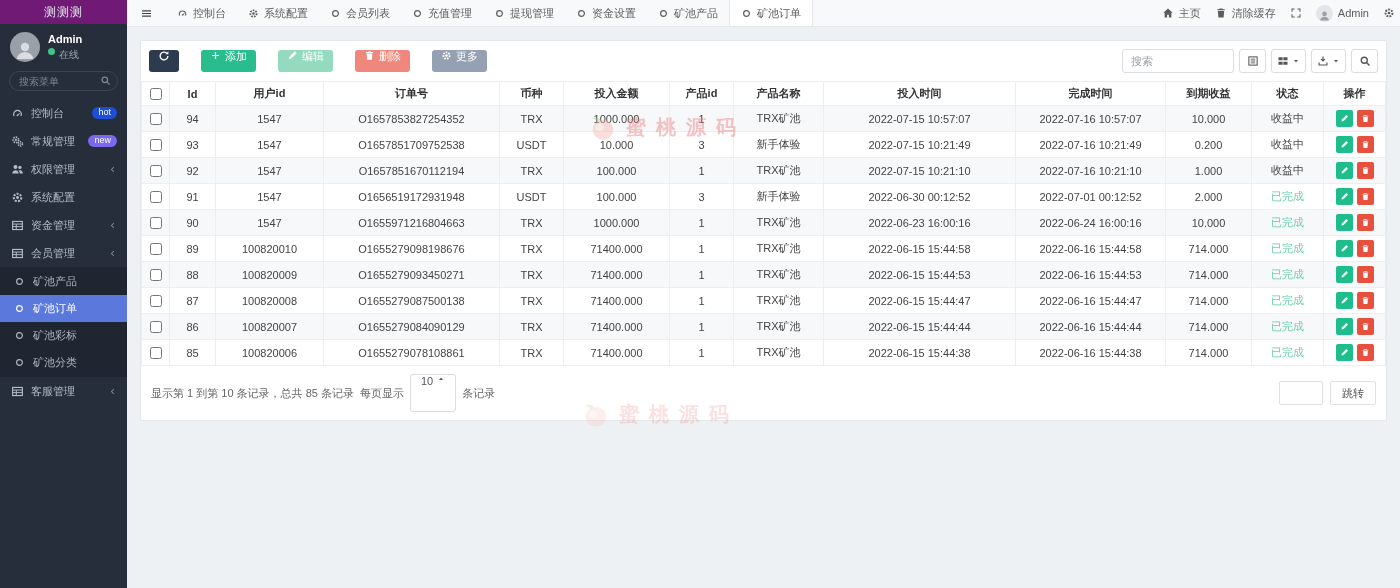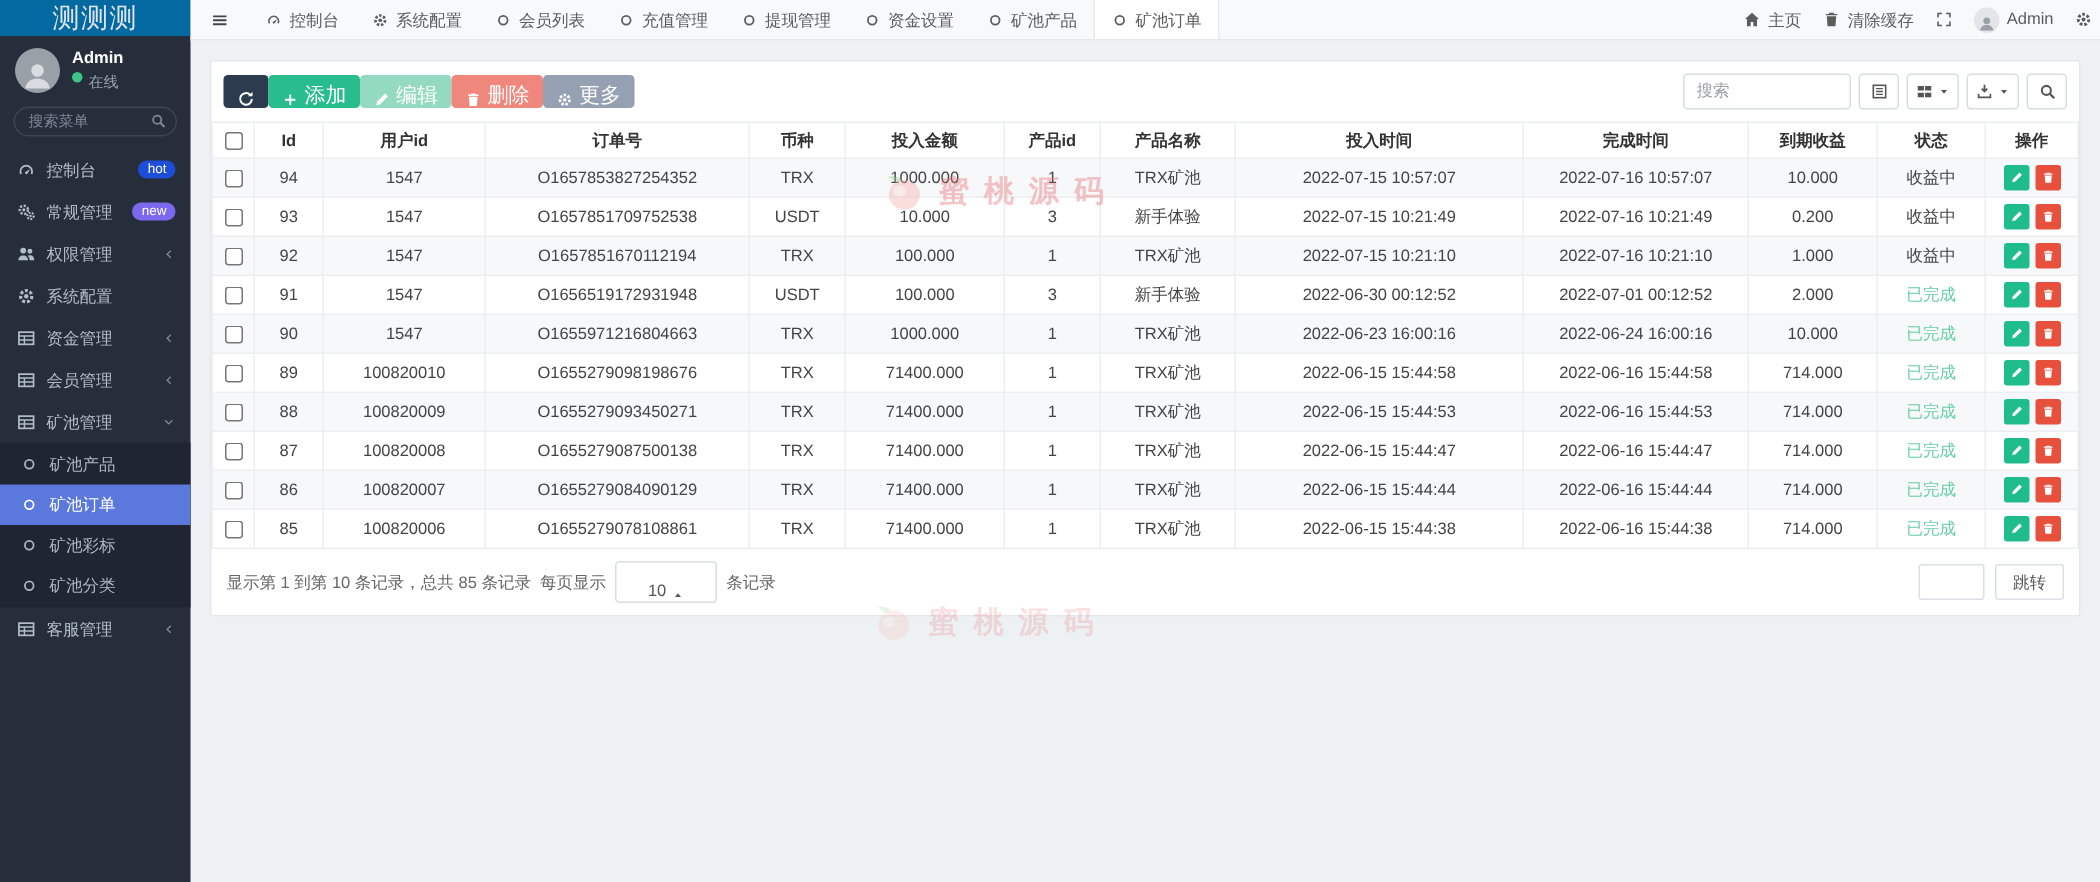--- a/index.html
+++ b/index.html
@@ -1,20 +1,20 @@
 <!DOCTYPE html>
 <html style="--accent: #5b78dd; --online: #3ec487; --c-refresh: #2c3b4e; --c-add: #29bd8e; --c-edit: #93dac1; --c-del: #f0877c; --c-more: #95a1b2; --status-done: #67cfa6; --pg-active: #2d3e50; --wm: #e9747a;"><head>
 <meta charset="utf-8">
 <style>
 *{margin:0;padding:0;box-sizing:border-box}
 html,body{width:1400px;height:588px;overflow:hidden}
 body{font-family:"Liberation Sans","DejaVu Sans",sans-serif;font-size:11px;background:#eef1f4;display:flex;color:#444}
 
 .sidebar{width:127px;height:588px;background:#272e3b;color:#b3bcc9;flex-shrink:0;display:flex;flex-direction:column}
-.logo{height:24px;background:#0369a1;color:#e0e4ea;display:flex;align-items:center;justify-content:center;font-size:18px;letter-spacing:1px}
+.logo{height:24px;background:#701a75;color:#e0e4ea;display:flex;align-items:center;justify-content:center;font-size:12px;letter-spacing:1px}
 .userpanel{display:flex;align-items:center;gap:8px;padding:8px 10px 6px}
 .avatar{width:30px;height:30px;border-radius:50%;background:#99a0a8;color:#d9dce0;display:flex;align-items:flex-end;justify-content:center;overflow:hidden;flex-shrink:0}
 .uname{color:#fff;font-weight:bold;font-size:11px}
 .ustatus{display:flex;align-items:flex-start;gap:4px;color:#9aa3b0;font-size:10px;margin-top:3px}
 .dot{width:7px;height:7px;border-radius:50%;background:var(--online,#3ec487)}
 .sidesearch{margin:3px 9px 8px;position:relative}
 .sidesearch input{width:100%;height:20px;background:transparent;border:1px solid #3c4454;border-radius:10px;color:#aeb6c2;font-size:10px;padding:0 22px 0 9px;outline:none}
 .sidesearch input::placeholder{color:#7d8696}
 .sidesearch .sic{position:absolute;right:7px;top:4px;color:#7d8696;line-height:0}
 .smi{height:28px;display:flex;align-items:center;padding:0 10px;gap:7px;cursor:pointer;color:#b3bcc9}
@@ -31,21 +31,21 @@
 .topbar{height:27px;background:#f8f9fb;border-bottom:1px solid #e5e7ea;display:flex;align-items:center;flex-shrink:0;color:#5c5c5c}
 .burger{padding:0 13px;cursor:pointer;line-height:0;color:#444}
 .ttab{display:flex;align-items:center;gap:5px;padding:0 11px;height:26px;cursor:pointer;white-space:nowrap}
 .ttab.active{background:#fff;border-left:1px solid #e5e7ea;border-right:1px solid #e5e7ea}
 .topright{margin-left:auto;display:flex;align-items:center;gap:14px;padding-right:5px}
 .tri{display:flex;align-items:center;gap:5px;cursor:pointer;white-space:nowrap}
 .avatar-sm{width:17px;height:17px;border-radius:50%;background:#e3e5e9;color:#9aa0a8;display:flex;align-items:flex-end;justify-content:center;overflow:hidden}
 .content{flex:1;position:relative;padding:13px;min-width:0}
 .card{background:#fff;border:1px solid #e5e8eb;border-radius:2px;position:relative;z-index:1}
 .toolbar{display:flex;align-items:center;padding:8px}
-.btn{height:22px;border:none;border-radius:3px;color:#fff;font-size:14px;display:inline-flex;align-items:flex-end;gap:4px;padding:0 9px;margin-right:0;cursor:pointer;line-height:0}
+.btn{height:22px;border:none;border-radius:3px;color:#fff;font-size:11px;display:inline-flex;align-items:flex-start;gap:4px;padding:0 9px;margin-right:22px;cursor:pointer;line-height:0}
 .btn span{line-height:1.2}
 .btn.rfr{width:30px;justify-content:center;padding:0;background:var(--c-refresh,#2c3b4e)}
 .btn.add{background:var(--c-add,#29bd8e)}
 .btn.edt{background:var(--c-edit,#93dac1)}
 .btn.del{background:var(--c-del,#f0877c)}
 .btn.mor{background:var(--c-more,#95a1b2)}
 .tsearch{margin-left:auto;display:flex;align-items:center;gap:5px}
 .tsearch input{width:112px;height:24px;border:1px solid #d9dce0;border-radius:3px;padding:0 8px;font-size:11px;outline:none;color:#555}
 .tsearch input::placeholder{color:#9aa0a6}
 .tbtn{height:24px;min-width:27px;background:#fff;border:1px solid #d9dce0;border-radius:3px;display:inline-flex;align-items:center;justify-content:center;gap:3px;color:#555;cursor:pointer;padding:0 5px;line-height:0}
@@ -55,21 +55,21 @@
 th{height:24px;font-weight:bold;color:#333;background:#fff}
 td{height:26px;color:#444}
 tr.striped td{background:#f7f8f9}
 td.st-done{color:var(--status-done,#67cfa6)}
 input[type=checkbox]{width:12px;height:12px;cursor:pointer;vertical-align:middle}
 .op{width:17px;height:17px;border:none;border-radius:2px;color:#fff;display:inline-flex;align-items:center;justify-content:center;margin:0 2px;cursor:pointer;line-height:0}
 .op.edit{background:#1fbd8c}
 .op.del{background:#e8503e}
 
 .tfoot{display:flex;align-items:center;padding:8px 10px;color:#666}
-.ppbox{display:inline-flex;align-items:flex-end;gap:4px;border:1px solid #d9dce0;border-radius:3px;height:28px;padding:0 21px;margin:0 6px;background:#fff;color:#555;cursor:pointer;line-height:0}
+.ppbox{display:inline-flex;align-items:flex-start;gap:4px;border:1px solid #d9dce0;border-radius:3px;height:38px;padding:0 10px;margin:0 6px;background:#fff;color:#555;cursor:pointer;line-height:0}
 .ppbox b{font-weight:normal;line-height:1.2}
 .pager{margin-left:auto;display:flex;align-items:center}
 .pbtn{min-width:27px;height:24px;display:inline-flex;align-items:center;justify-content:center;border:1px solid #dcdfe3;background:#fff;color:#555;padding:0 8px;margin-left:-1px;cursor:pointer}
 .pbtn.active{background:var(--pg-active,#2d3e50);border-color:var(--pg-active,#2d3e50);color:#fff;position:relative;z-index:2}
 .pbtn.ell{cursor:default}
 .jumpin{width:44px;height:24px;border:1px solid #dcdfe3;border-radius:2px;margin:0 7px;outline:none;padding:0 5px}
 .jumpbtn{height:24px;border:1px solid #dcdfe3;background:#fff;border-radius:2px;padding:0 11px;color:#555;cursor:pointer;font-size:11px}
 
 .wm{position:absolute;display:flex;align-items:center;gap:9px;pointer-events:none;z-index:5}
 .wm .wtxt{font-size:20px;letter-spacing:10px;font-weight:bold;white-space:nowrap}
@@ -164,32 +164,20 @@
       <div class="smi">
         <span class="ic">
           <svg width="13" height="13" viewBox="0 0 16 16" fill="currentColor">
             <rect x="2" y="3" width="12" height="10" fill="none" stroke="currentColor" stroke-width="1.4"></rect>
             <path d="M2 6.2h12M2 9.4h12M6.5 6.2V13" stroke="currentColor" stroke-width="1.2" fill="none"></path>
           </svg>
         </span>
         <span class="lbl">会员管理</span>
         <span class="chev"><svg width="9" height="9" viewBox="0 0 16 16" fill="currentColor">
             <path d="M9.8 3.2 5 8l4.8 4.8 1.1-1.1L7.2 8l3.7-3.7z"></path>
-          </svg></span>
-      </div>
-      <div class="smi">
-        <span class="ic">
-          <svg width="13" height="13" viewBox="0 0 16 16" fill="currentColor">
-            <rect x="2" y="3" width="12" height="10" fill="none" stroke="currentColor" stroke-width="1.4"></rect>
-            <path d="M2 6.2h12M2 9.4h12M6.5 6.2V13" stroke="currentColor" stroke-width="1.2" fill="none"></path>
-          </svg>
-        </span>
-        <span class="lbl">矿池管理</span>
-        <span class="chev"><svg width="9" height="9" viewBox="0 0 16 16" fill="currentColor">
-            <path d="M3.2 6.2 8 11l4.8-4.8-1.1-1.1L8 8.8 4.3 5.1z"></path>
           </svg></span>
       </div>
       <div class="submenu">
         <div class="ssi">
           <span class="ic">
             <svg width="11" height="11" viewBox="0 0 16 16" fill="currentColor">
               <circle cx="8" cy="8" r="4.2" fill="none" stroke="currentColor" stroke-width="1.7"></circle>
             </svg>
           </span>
           <span>矿池产品</span>

